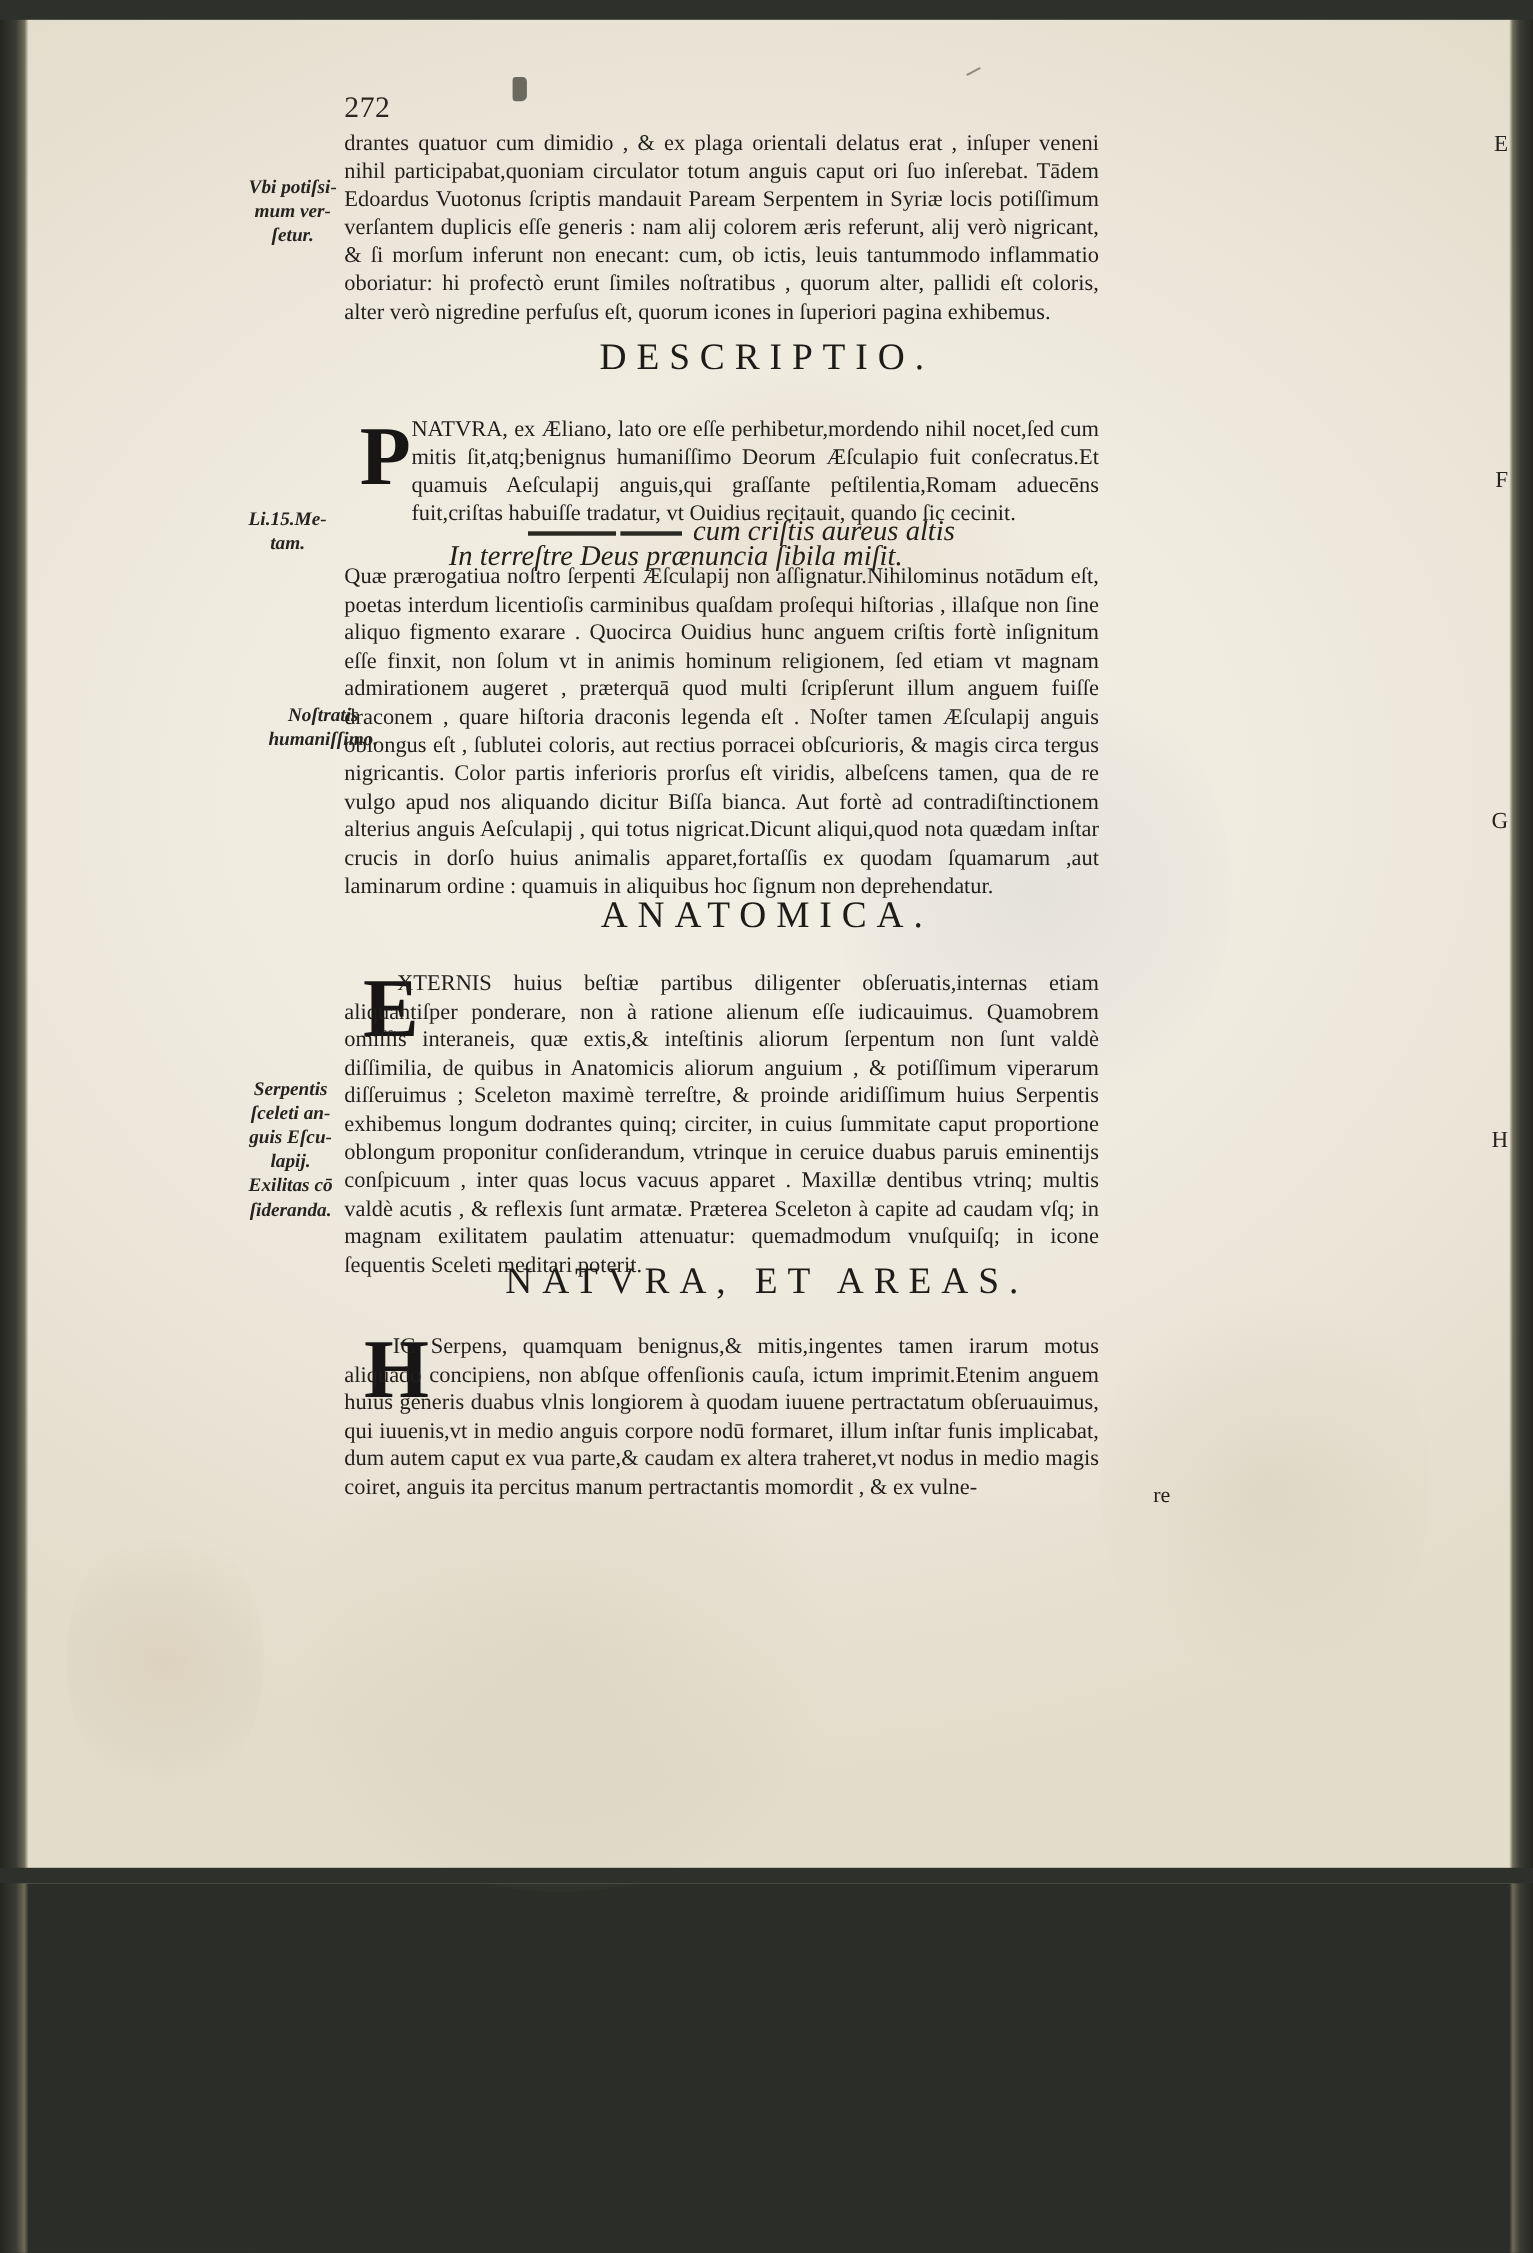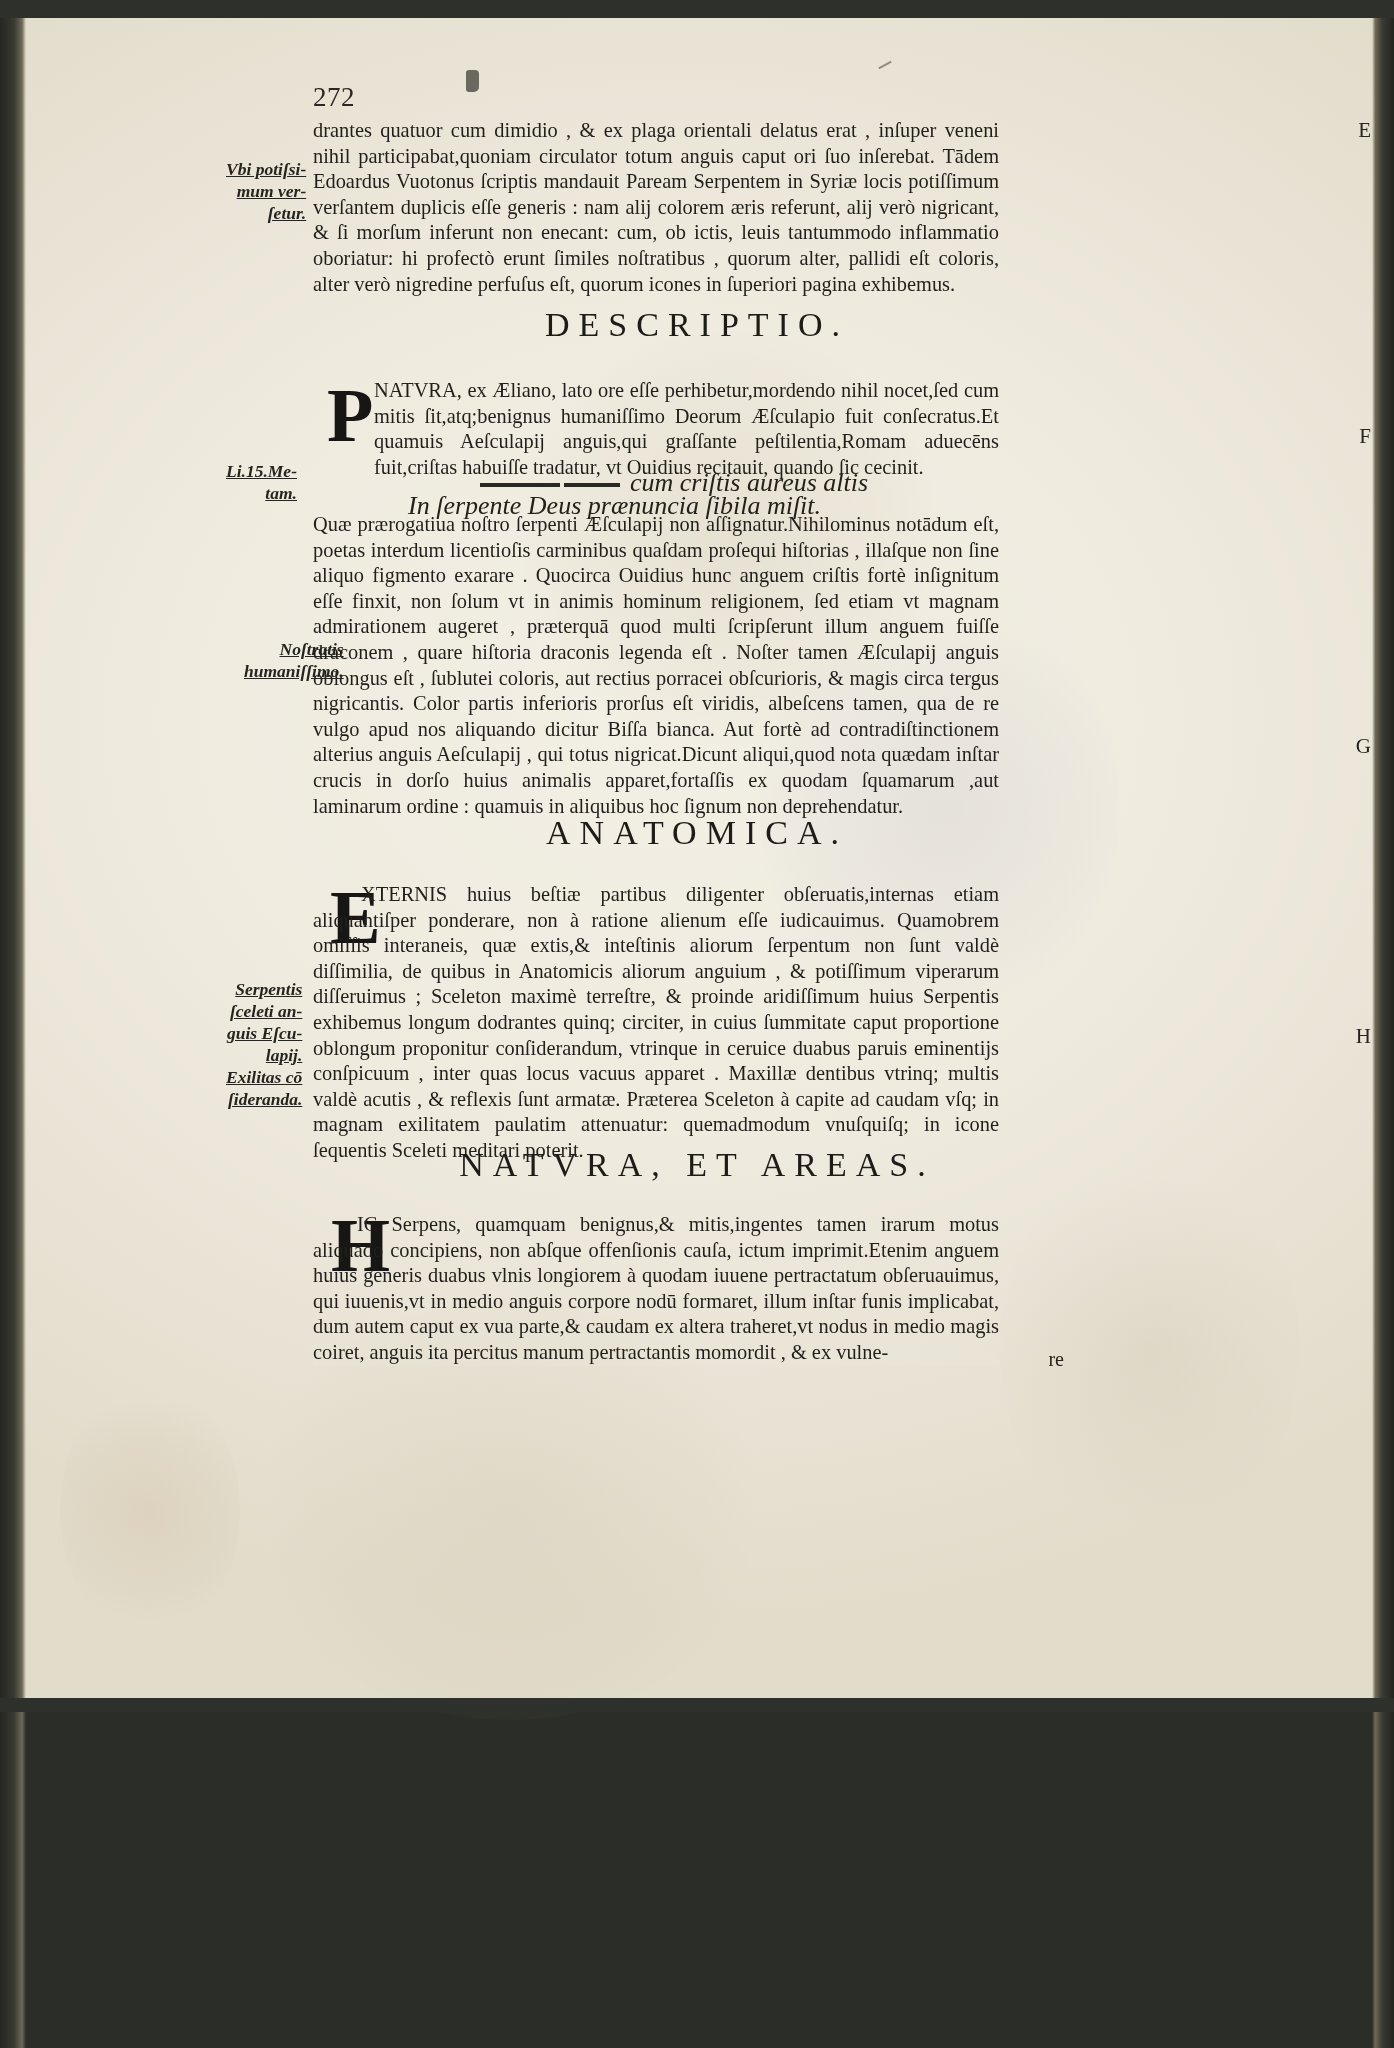--- a/index.html
+++ b/index.html
@@ -39,21 +39,21 @@
   #headmark{position:absolute;left:466px;top:70px;width:13px;height:22px;background:#55524a;border-radius:3px 4px 5px 3px;opacity:.85;}
   #headtick{position:absolute;left:878px;top:64px;width:14px;height:2px;background:#7a766a;transform:rotate(-28deg);opacity:.8;}
 
   
   .col{position:absolute;left:313px;width:686px;font-size:20.4px;line-height:25.6px;text-align:justify;color:#211f1b;}
   .col p{margin:0;}
 
   
   .margin{position:absolute;right:1098px;width:200px;text-align:right;
     font-style:italic;font-weight:bold;font-size:17.5px;line-height:22px;color:#26241f;}
-  .margin.left-note{left:226px;right:auto;width:auto;text-align:right;text-decoration:underline;}
+  .margin.left-note{left:226px;right:auto;width:auto;text-align:center;}
 
   
   .heading{position:absolute;width:1394px;text-align:center;
     font-size:34px;letter-spacing:9px;color:#1d1c18;}
 
   
   .dropcap{position:absolute;font-size:76px;line-height:66px;color:#171614;font-weight:bold;}
 
   
   .sig{position:absolute;right:23px;font-size:21px;color:#262420;}
@@ -101,21 +101,21 @@
     <div class="col" style="left:374px;top:378px;width:625px">
       <p>NATVRA, ex Æliano, lato ore eſſe perhibetur,mordendo nihil nocet,ſed cum mitis ſit,atq;benignus humaniſſimo Deorum Æſculapio fuit conſecratus.Et quamuis Aeſculapij anguis,qui graſſante peſtilentia,Romam aduecēns fuit,criſtas habuiſſe tradatur, vt Ouidius recitauit, quando ſic cecinit.</p>
     </div>
 
     <div class="margin left-note" style="left:226px;top:460px;white-space:pre-line">Li.15.Me-
 tam.</div>
 
     <div class="verse" style="left:480px;top:470px">
       <span class="rule"></span><span class="rule2"></span><span>cum criſtis aureus altis</span>
     </div>
-    <div class="verse" style="left:408px;top:493px">In ſerpente Deus prænuncia ſibila miſit.</div>
+    <div class="verse" style="left:408px;top:493px">In terreſtre Deus prænuncia ſibila miſit.</div>
 
     <div class="col" style="top:512px">
       <p>Quæ prærogatiua noſtro ſerpenti Æſculapij non aſſignatur.Nihilominus notādum eſt, poetas interdum licentioſis carminibus quaſdam proſequi hiſtorias , illaſque non ſine aliquo figmento exarare . Quocirca Ouidius hunc anguem criſtis fortè inſignitum eſſe finxit, non ſolum vt in animis hominum religionem, ſed etiam vt magnam admirationem augeret , præterquā quod multi ſcripſerunt illum anguem fuiſſe draconem , quare hiſtoria draconis legenda eſt . Noſter tamen Æſculapij anguis oblongus eſt , ſublutei coloris, aut rectius porracei obſcurioris, &amp; magis circa tergus nigricantis. Color partis inferioris prorſus eſt viridis, albeſcens tamen, qua de re vulgo apud nos aliquando dicitur Biſſa bianca. Aut fortè ad contradiſtinctionem alterius anguis Aeſculapij , qui totus nigricat.Dicunt aliqui,quod nota quædam inſtar crucis in dorſo huius animalis apparet,fortaſſis ex quodam ſquamarum ,aut laminarum ordine : quamuis in aliquibus hoc ſignum non deprehendatur.</p>
     </div>
 
     <div class="margin left-note" style="left:244px;top:638px;white-space:pre-line">Noſtratis
 humaniſſimo.</div>
 
     <div class="heading" style="top:814px">ANATOMICA.</div>
 

